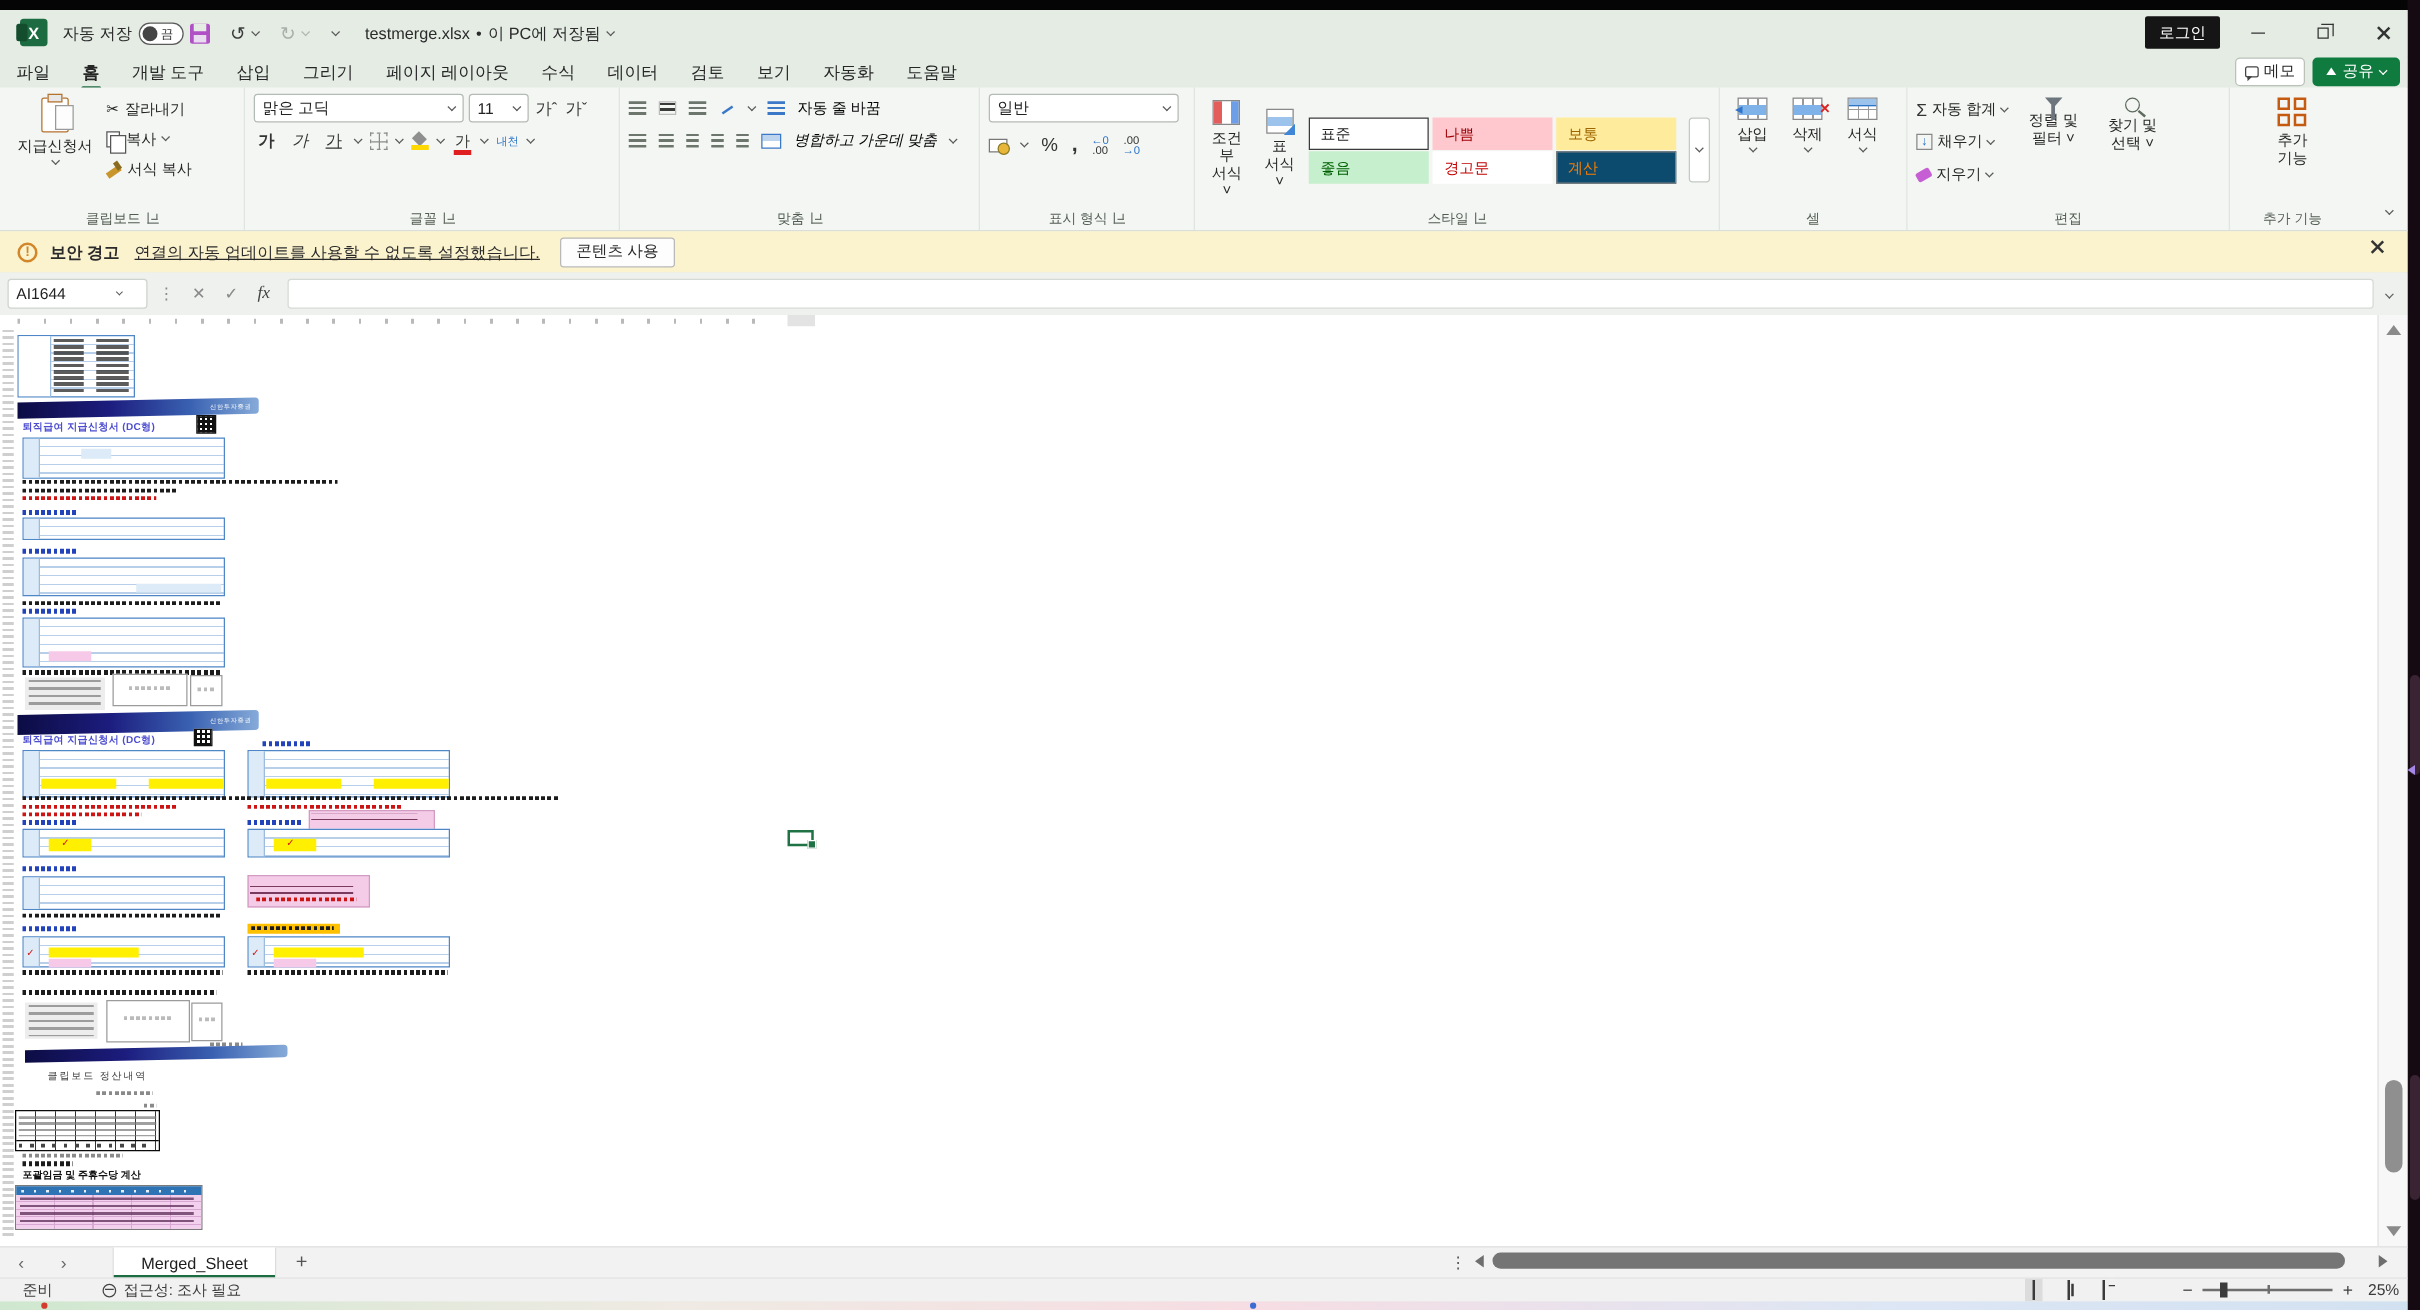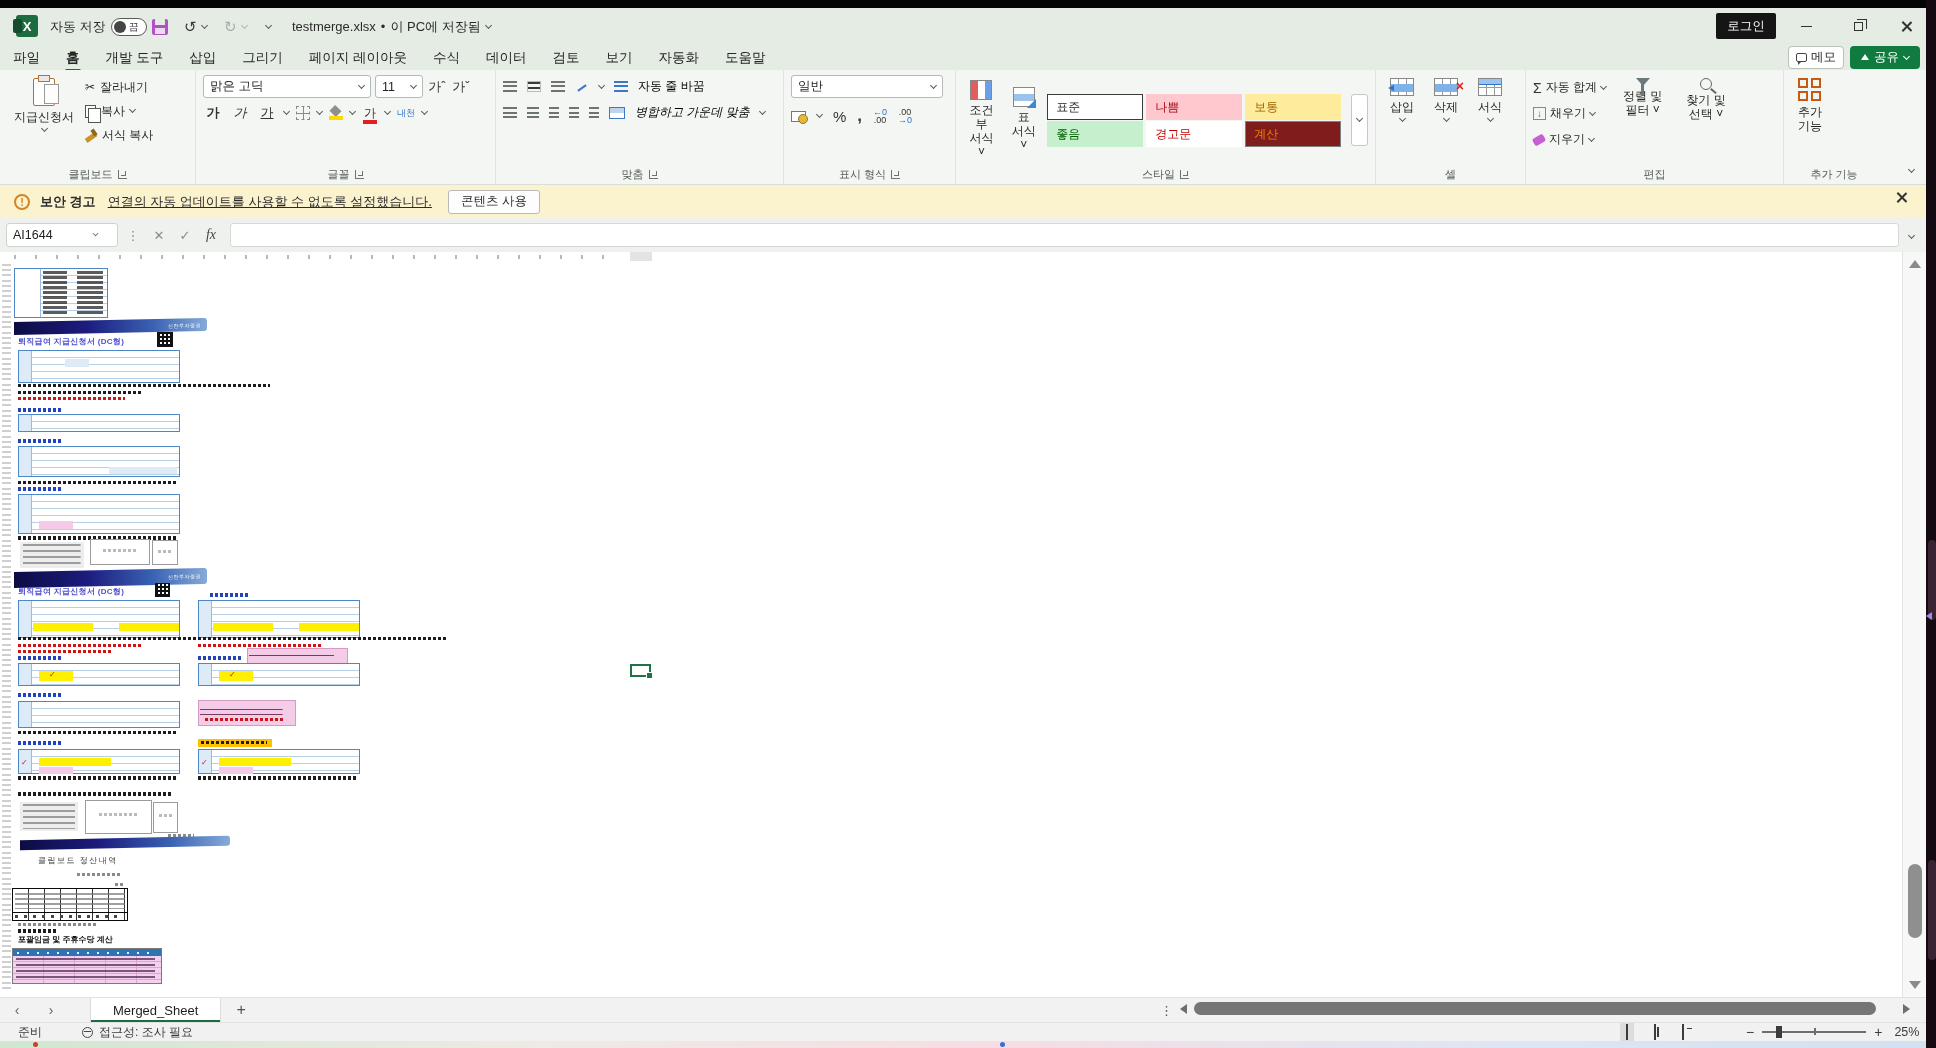--- a/index.html
+++ b/index.html
@@ -106,21 +106,21 @@
       linear-gradient(90deg,#e45d5d 0 7px,#fff 7px 14px,#6d9ee8 14px) ,#fff; border:1px solid #888; }
   .tf-ic { width:22px; height:20px; border:1px solid #888; background:linear-gradient(180deg,#fff 0 6px,#9cc3ec 6px 13px,#fff 13px); position:relative; }
   .tf-ic::after { content:""; position:absolute; right:-2px; bottom:-2px; width:0; height:0; border-left:9px solid transparent; border-bottom:9px solid #3f87d6; }
   .stylegal { display:grid; grid-template-columns:repeat(3,96px); grid-template-rows:24px 24px; gap:3px; align-content:center; }
   .stylecell { font-size:12px; display:flex; align-items:center; padding:12px 8px; border:1px solid transparent; }
   .st-std { background:#fff; border:1.6px solid #3b3b3b; color:#222; }
   .st-bad { background:#ffc7ce; color:#9c0006; }
   .st-neu { background:#ffeb9c; color:#9c6500; }
   .st-good{ background:#c6efce; color:#006100; }
   .st-warn{ background:#fff; color:#c00000; }
-  .st-calc{ background:#7f1d1d; color:#fa7d00; border:1px solid #7f7f7f; }
+  .st-calc{ background:#0c4a6e; color:#fa7d00; border:1px solid #7f7f7f; }
   .gal-more { width:18px; border:1px solid #c3c9c3; border-radius:3px; margin-left:4px; display:flex; align-items:center; justify-content:center; background:#fff; }
   .cellgrid { width:24px; height:18px; border:1px solid #888; background:
      repeating-linear-gradient(90deg,transparent 0 7px,#999 7px 8px),
      repeating-linear-gradient(180deg,transparent 0 8px,#999 8px 9px),#fff; position:relative; }
   .cellgrid .ov { position:absolute; left:0; top:5px; width:100%; height:8px; }
   .ins-ov { background:#7fb2e8; } .ins-ov::before { content:""; position:absolute; left:-6px; top:1px; border:3px solid transparent; border-right:6px solid #2e74c8; }
   .del-ov { background:#7fb2e8; } .del-ov::after { content:"×"; position:absolute; right:-7px; top:-6px; color:#d22; font-size:14px; font-weight:bold; }
   .fmt-ov { background:#9cc3ec; top:0 !important; height:6px !important; border-bottom:1px solid #2e74c8; }
   .edit-row { display:flex; align-items:center; gap:4px; font-size:12px; color:#262626; height:21px; }
   .sigma { font-size:14px; color:#333; }
@@ -518,21 +518,21 @@
           <span class="mag2"></span>
           <span class="twoline"><span>찾기 및</span><br><span>선택 ˅</span></span>
         </div>
       </div>
       <div class="glabel">
           <span>편집</span>
         </div>
     </div>
 
     <div class="rgroup" style="width:100px;border-right:none;">
-      <div class="gbody" style="justify-content:flex-start;">
+      <div class="gbody" style="justify-content:center;">
         <div class="bigbtn">
           <span class="addin-ic">
               <i></i>
               <i></i>
               <i></i>
               <i></i>
             </span>
           <span class="twoline"><span>추가</span><br><span>기능</span></span>
         </div>
       </div>

